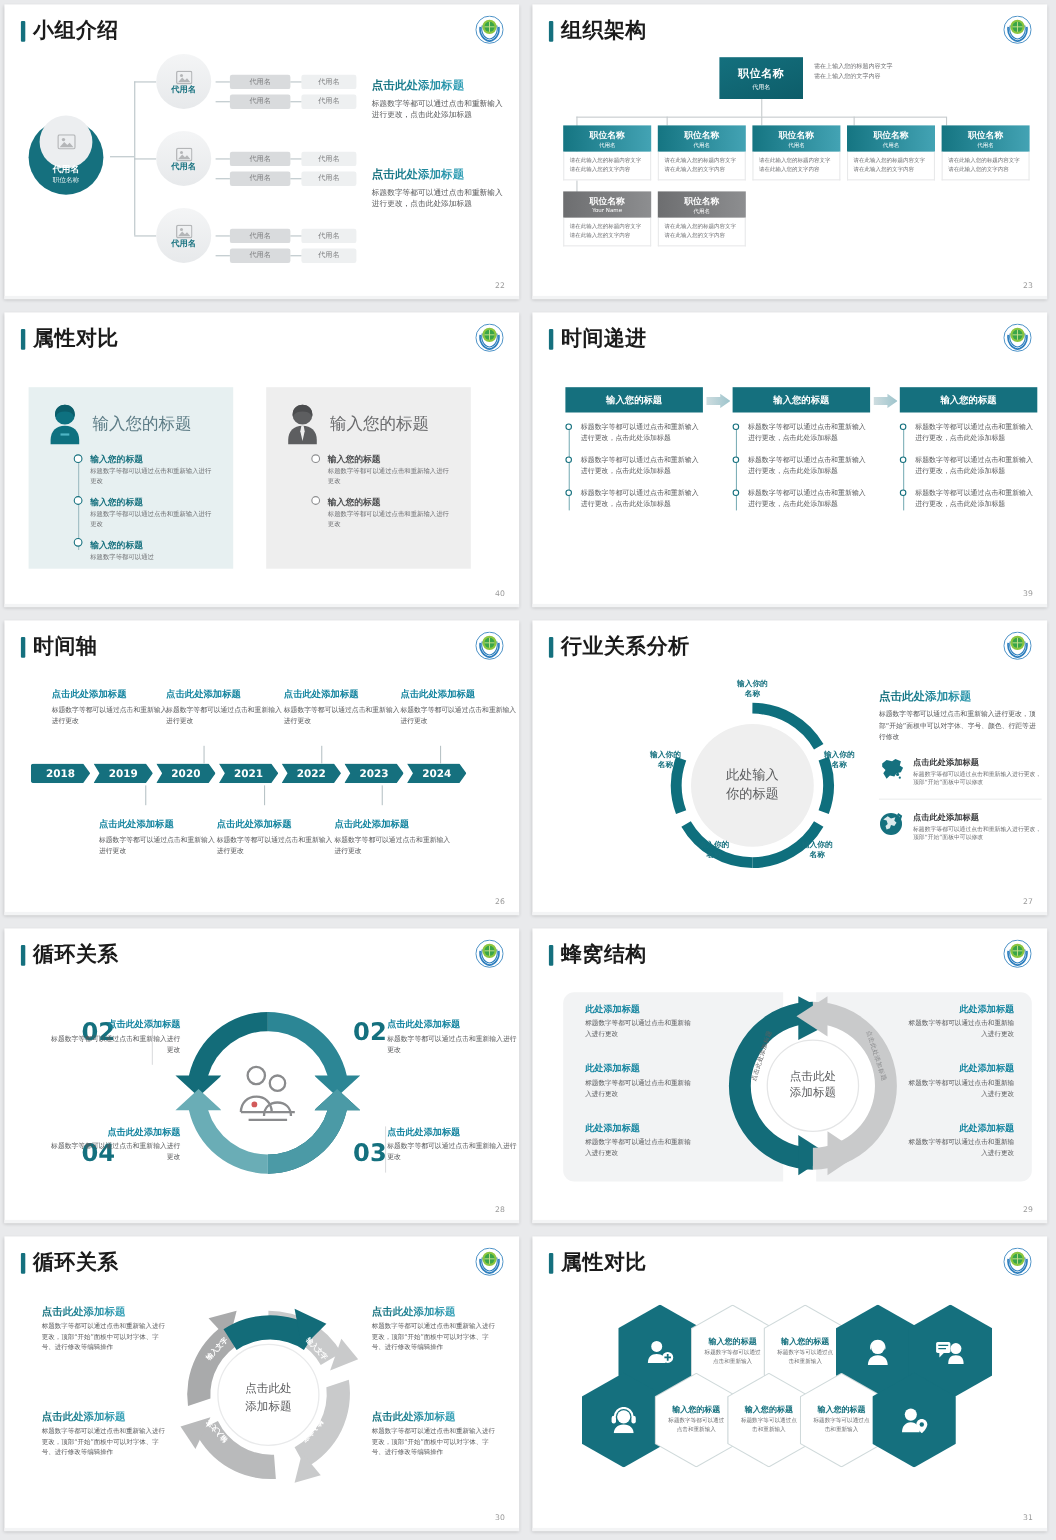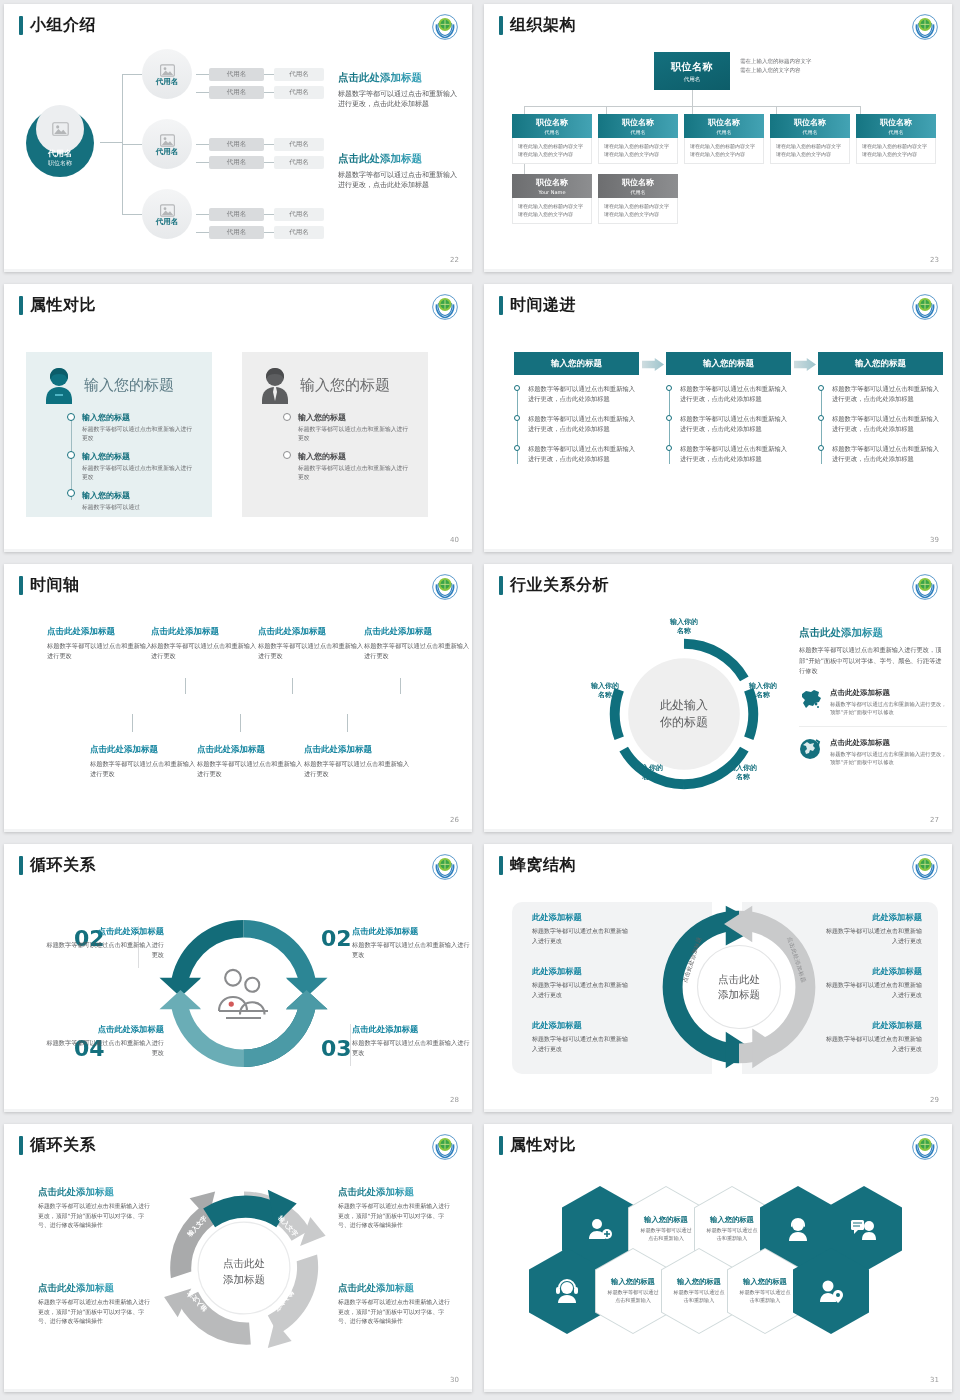--- a/index.html
+++ b/index.html
@@ -23,21 +23,21 @@
     box-shadow:0 1px 3px rgba(0,0,0,.18);
     overflow:hidden;
   }
   
   .s-title{
     position:absolute;left:15px;top:11px;
     display:flex;align-items:center;gap:7px;
   }
   .s-title .bar{ width:4px;height:19px;background:#15707e;border-radius:1px; }
   .s-title .txt{
-    font-size:16px;font-weight:bold;color:#1b1b1b;letter-spacing:.5px;
+    font-size:19px;font-weight:bold;color:#1b1b1b;letter-spacing:.5px;
   }
   .logo{
     position:absolute;right:14px;top:10px;width:26px;height:26px;
   }
   .pg{
     position:absolute;right:13px;bottom:8px;
     font-size:7px;color:#9a9a9a;
   }
   .hr{
     position:absolute;left:0;right:0;bottom:0;height:3px;background:#f3f4f5;
@@ -608,20 +608,29 @@
       </div>
       <div class="blk" style="left:360px;top:62px;">
         <div class="t">点击此处添加标题</div>
         <div class="d">标题数字等都可以通过点击和重新输入进行更改</div>
       </div>
 
       <div class="stem" style="left:181px;top:114px;height:16px;"></div>
       <div class="stem" style="left:288px;top:114px;height:16px;"></div>
       <div class="stem" style="left:396px;top:114px;height:16px;"></div>
 
+      <div class="tl">
+        <div class="yr">2018</div>
+        <div class="yr">2019</div>
+        <div class="yr">2020</div>
+        <div class="yr">2021</div>
+        <div class="yr">2022</div>
+        <div class="yr">2023</div>
+        <div class="yr">2024</div>
+      </div>
 
       <div class="stem" style="left:128px;top:150px;height:18px;"></div>
       <div class="stem" style="left:236px;top:150px;height:18px;"></div>
       <div class="stem" style="left:343px;top:150px;height:18px;"></div>
 
       <div class="blk" style="left:86px;top:180px;">
         <div class="t">点击此处添加标题</div>
         <div class="d">标题数字等都可以通过点击和重新输入进行更改</div>
       </div>
       <div class="blk" style="left:193px;top:180px;">

